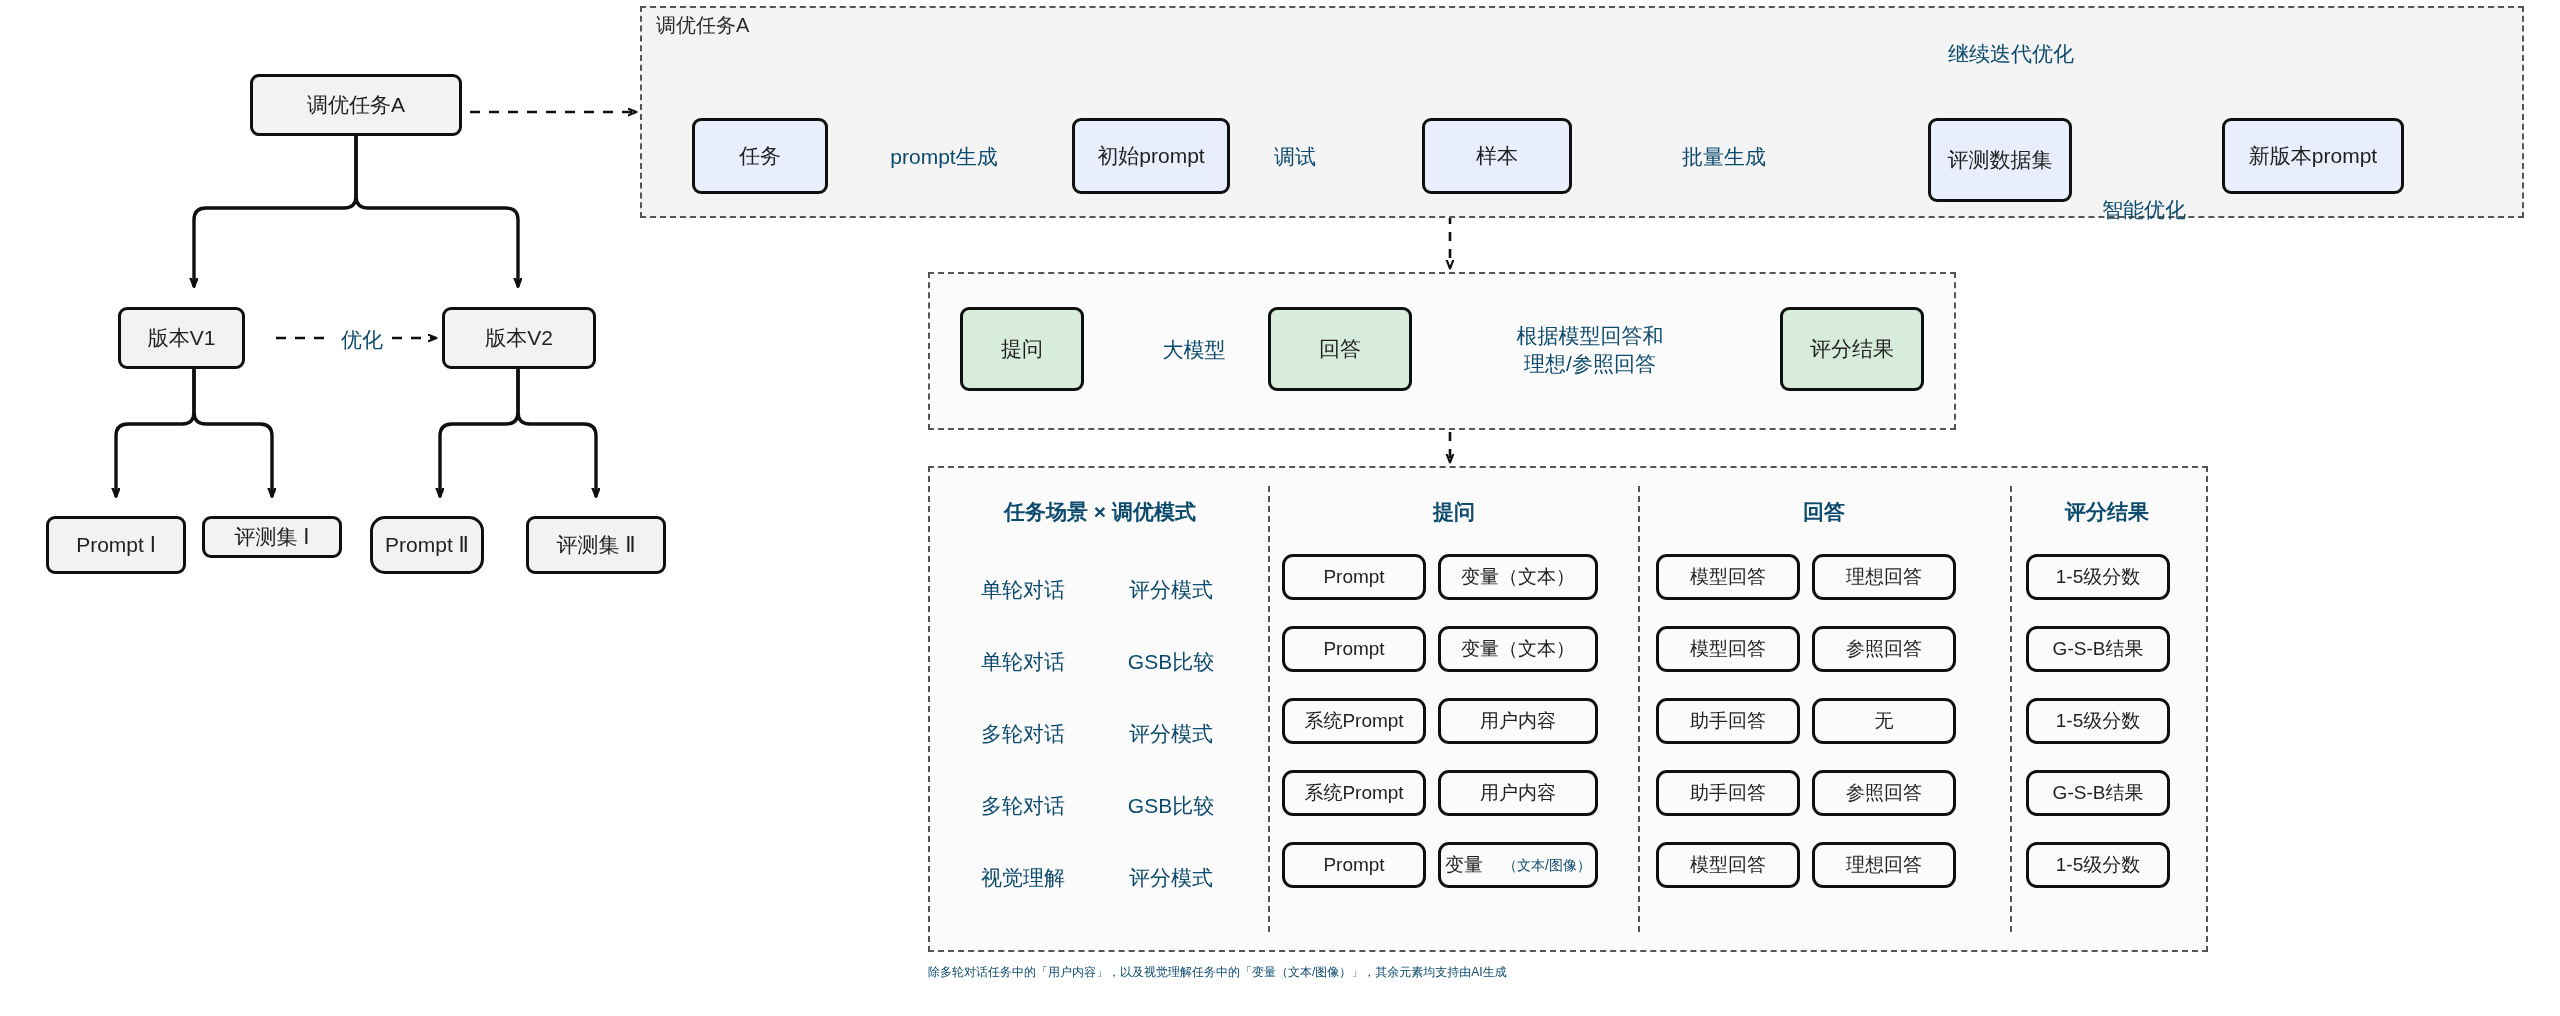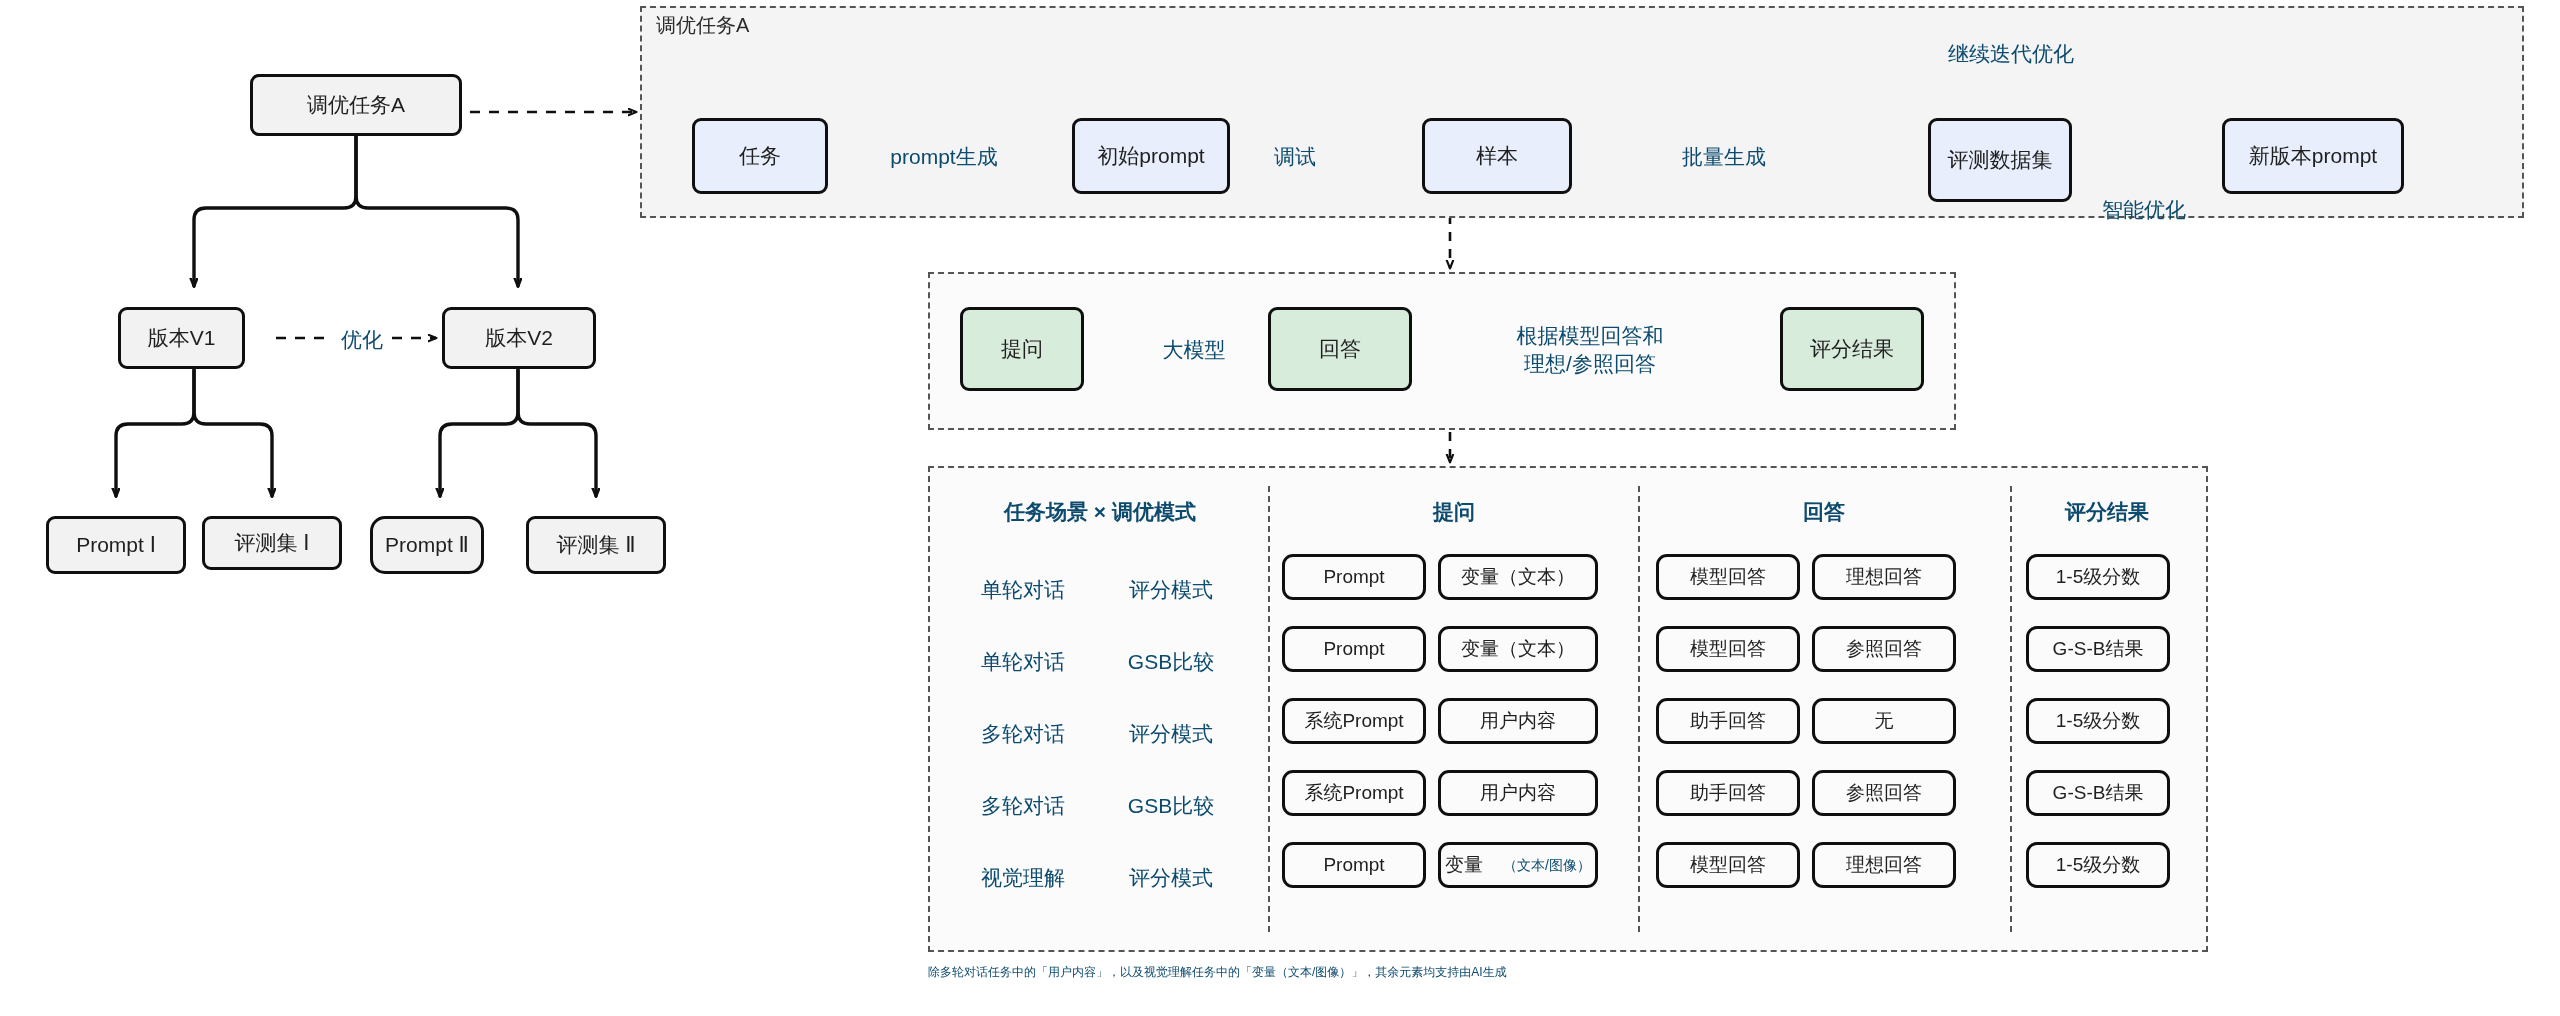--- a/index.html
+++ b/index.html
@@ -93,21 +93,21 @@
   <span>版本V1</span>
 </div>
 <div class="node" style="left:442px;top:307px;width:154px;height:62px;">
   <span>版本V2</span>
 </div>
 <div class="lbl ctr" style="left:322px;top:326px;width:80px;">优化</div>
 
 <div class="node" style="left:46px;top:516px;width:140px;height:58px;">
   <span>Prompt Ⅰ</span>
 </div>
-<div class="node" style="left:202px;top:516px;width:140px;height:54px;">
+<div class="node" style="left:202px;top:516px;width:140px;height:42px;">
   <span>评测集 Ⅰ</span>
 </div>
 <div class="node" style="left:370px;top:516px;width:114px;height:58px;border-radius:15px;">
   <span>Prompt Ⅱ</span>
 </div>
 <div class="node" style="left:526px;top:516px;width:140px;height:58px;">
   <span>评测集 Ⅱ</span>
 </div>
 
 <div class="dashbox grey" style="left:640px;top:6px;width:1884px;height:212px;"></div>

